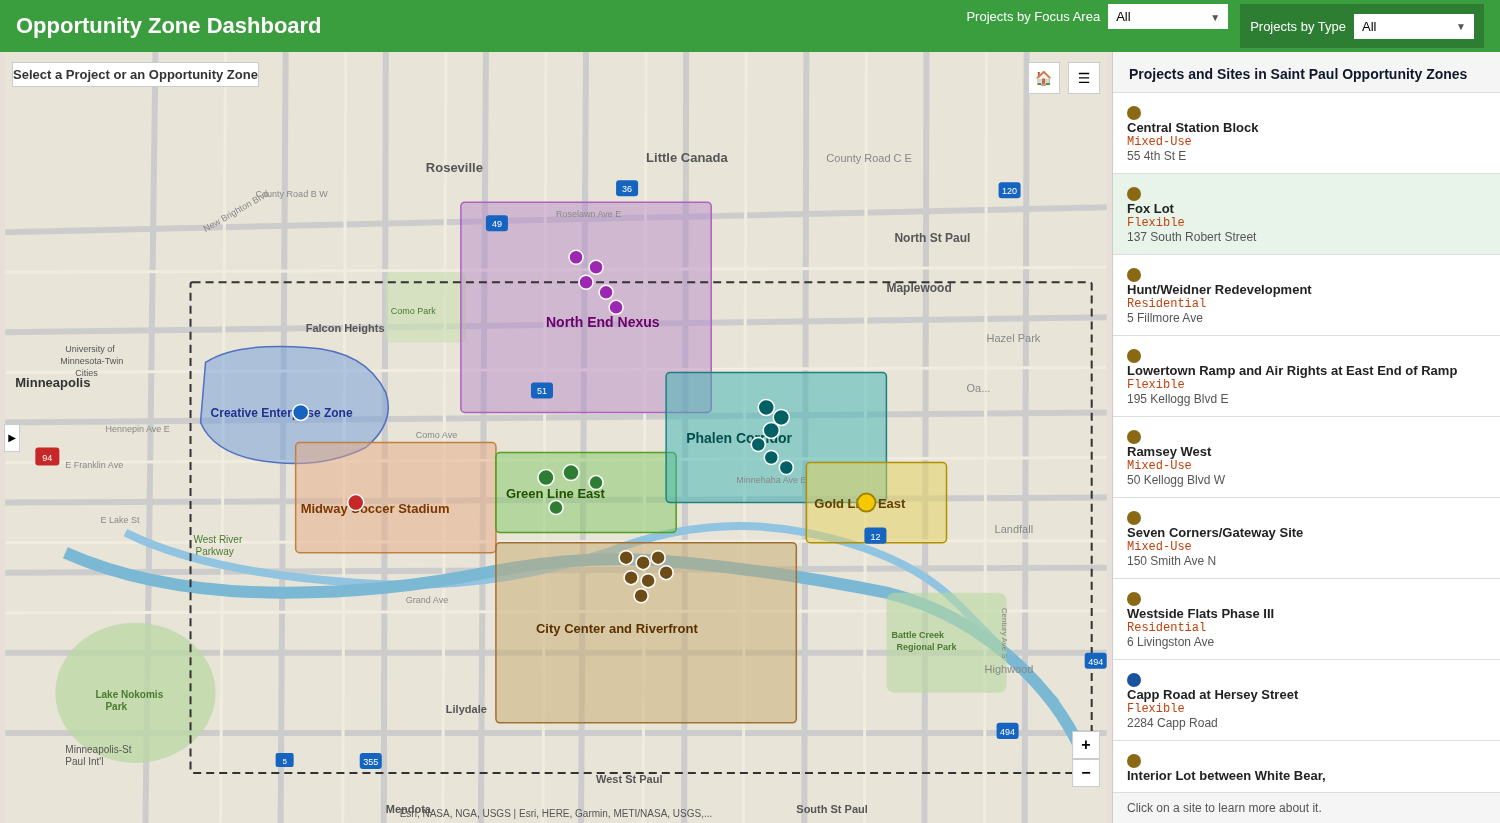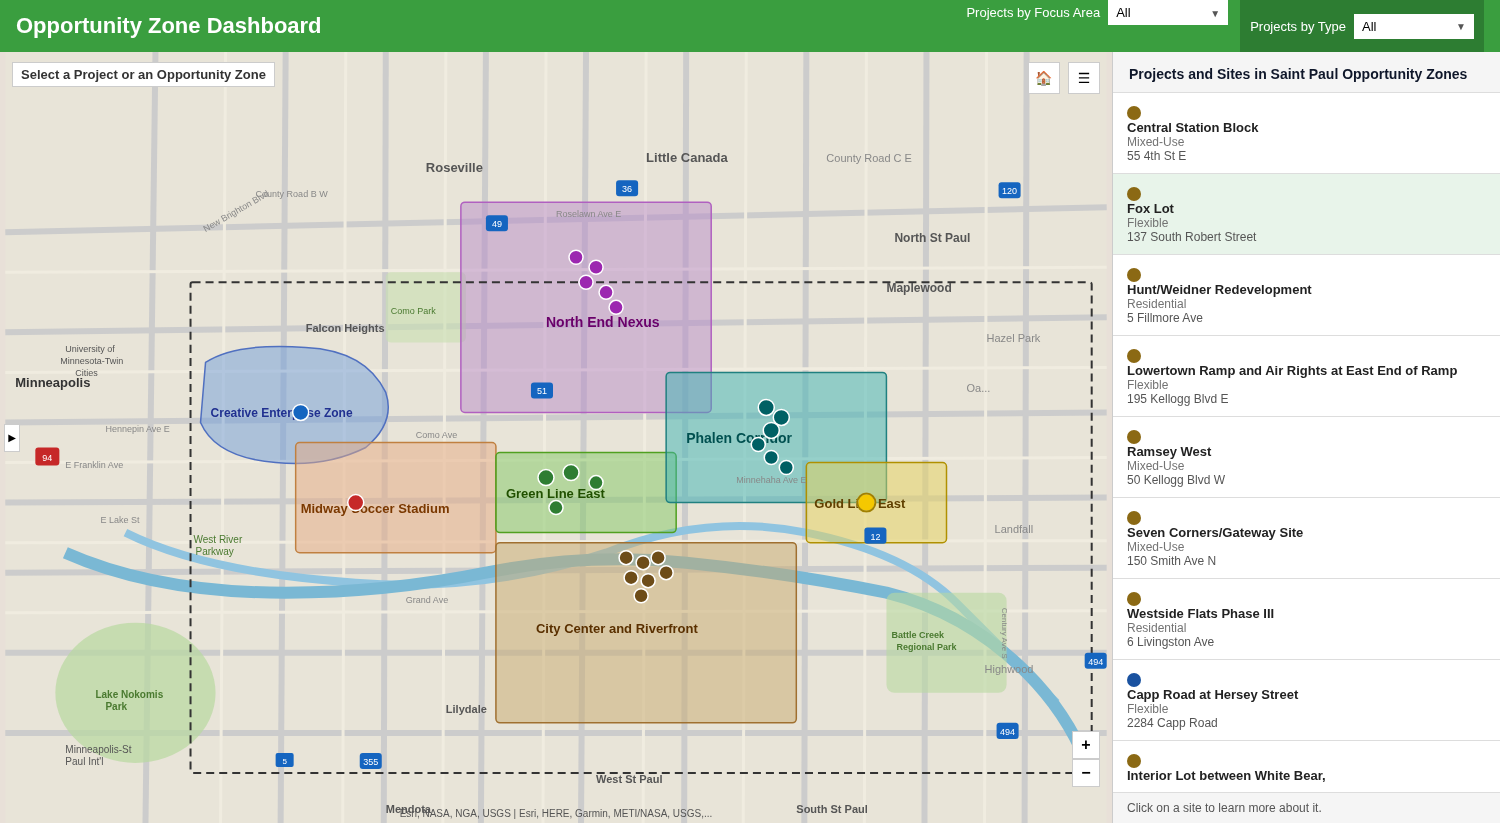--- a/index.html
+++ b/index.html
@@ -76,21 +76,21 @@
       overflow: hidden;
     }
     .map-label {
       position: absolute;
       top: 10px;
       left: 12px;
       font-size: 13px;
       font-weight: 600;
       color: #333;
       background: white;
-      padding: 4px 8px;
+      padding: 4px 0;
       border: 1px solid #ccc;
       z-index: 10;
     }
     .map-icons {
       position: absolute;
       top: 10px;
       right: 12px;
       display: flex;
       gap: 8px;
       z-index: 10;
@@ -201,21 +201,22 @@
       margin-right: 10px;
     }
     .item-content {}
     .item-title {
       font-size: 13px;
       font-weight: bold;
       color: #222;
     }
     .item-type {
       font-size: 12px;
-      color: #737373;
+      color: #c2410c;
+      font-family: Liberation Mono, monospace;
     }
     .item-address {
       font-size: 12px;
       color: #555;
     }
     .sidebar-footer {
       padding: 8px 14px;
       font-size: 12px;
       color: #555;
       background: #f5f5f5;
@@ -229,21 +230,21 @@
   <span class="header-title">Opportunity Zone Dashboard</span>
   <div class="header-controls">
     <div class="filter-group">
       <span class="filter-label">Projects by Focus Area</span>
       <div class="select-wrapper">
         <select class="filter-select">
           <option>All</option>
         </select>
       </div>
     </div>
-    <div class="filter-group" style="background:#2d7d32; padding: 0 10px; height:52px; align-items:center; margin-left:0;">
+    <div class="filter-group" style="background:#2d7d32; padding: 0 10px; height:44px; align-items:center; margin-left:0;">
       <span class="filter-label" style="white-space:nowrap;">Projects by Type</span>
       <div class="select-wrapper">
         <select class="filter-select">
           <option>All</option>
         </select>
       </div>
     </div>
   </div>
 </div>
 

